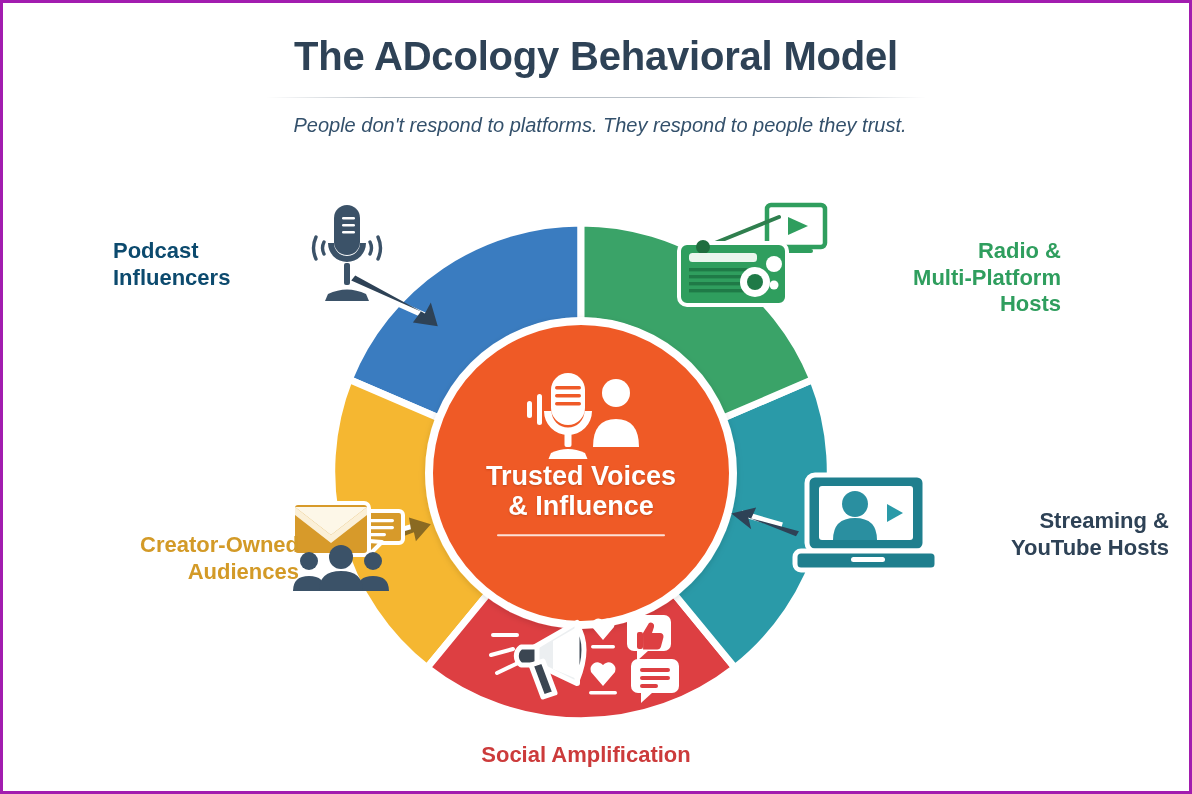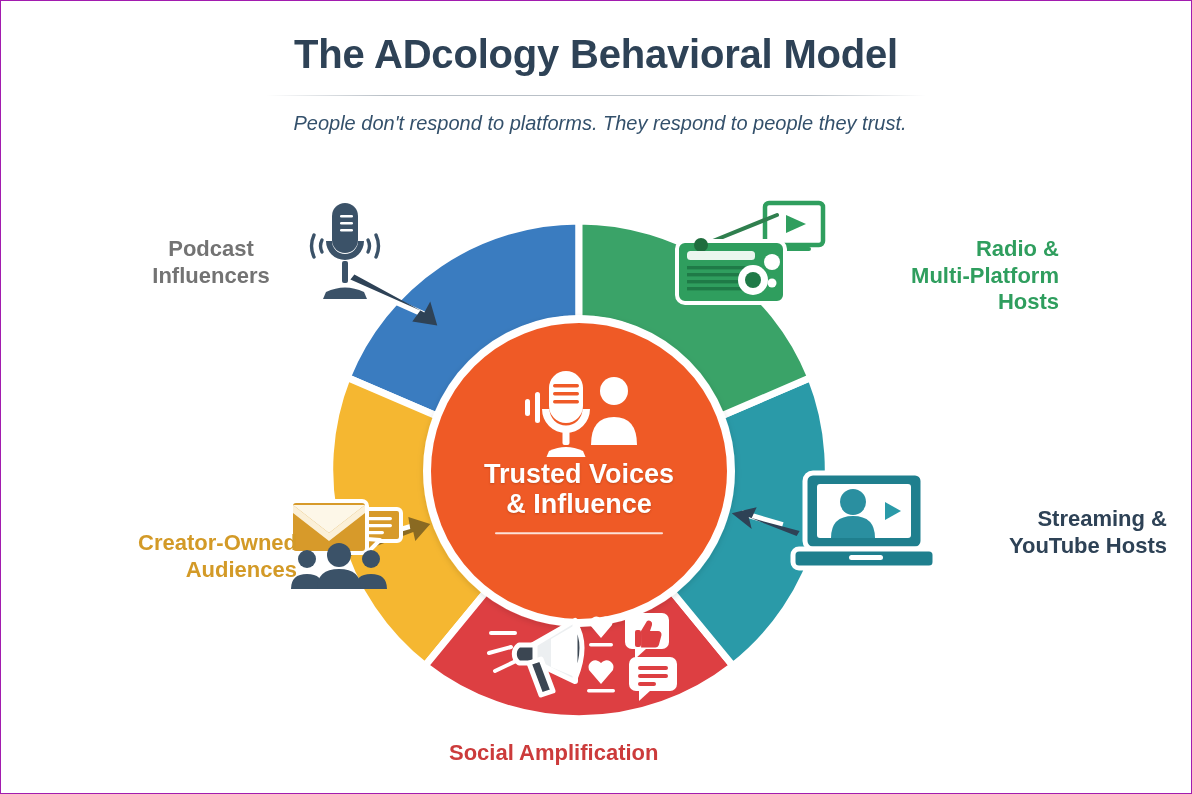--- a/index.html
+++ b/index.html
@@ -10,21 +10,21 @@
   }
   body {
     width: 1192px; height: 794px;
     font-family: "Liberation Sans", "DejaVu Sans", sans-serif;
     position: relative;
     overflow: hidden;
   }
   #canvas {
     position: absolute; inset: 0;
     background: #ffffff;
-    border: 1px solid #a21caf;
+    border: 3px solid #a21caf;
   }
 
   
   #header {
     position: absolute;
     left: 0; right: 0; top: 30px;
     text-align: center;
   }
   #title {
     font-size: 40px;
@@ -84,24 +84,24 @@
 
   
   .node-label {
     position: absolute;
     font-weight: bold;
     line-height: 1.22;
     white-space: pre-line;
   }
   .node-label .txt { display: block; }
 
-  #label-podcast      { left: 110px; top: 208px; width: 200px; text-align: center; font-size: 22px; color: #737373; }
+  #label-podcast      { left: 110px; top: 208px; width: 200px; text-align: left; font-size: 22px; color: #0c4a6e; }
   #label-radio        { left: 838px; top: 208px; width: 220px; text-align: right;  font-size: 22px; color: #2f9e5e; }
   #label-streaming    { left: 936px; top: 478px; width: 230px; text-align: right;  font-size: 22px; color: #2e4256; }
-  #label-social       { left: 448px; top: 712px; width: 270px; font-size: 22px; color: #cc3b3b; }
+  #label-social       { left: 448px; top: 712px; width: 270px; text-align: center; font-size: 22px; color: #cc3b3b; }
   #label-creator      { left: 96px;  top: 502px; width: 200px; text-align: right;  font-size: 22px; color: #d39a27; }
 
   
   .icon-box { position: absolute; }
   #icon-podcast   { left: 305px; top: 194px; width: 78px;  height: 115px; }
   #icon-radio     { left: 672px; top: 200px; width: 158px; height: 110px; }
   #icon-streaming { left: 790px; top: 468px; width: 150px; height: 108px; }
   #icon-social    { left: 488px; top: 608px; width: 190px; height: 92px;  }
   #icon-creator   { left: 284px; top: 486px; width: 130px; height: 102px; }
   #icon-center    { position: absolute; left: 50%; top: 50%; transform: translate(-50%,-50%) translateY(-56px); width: 132px; height: 92px; }

